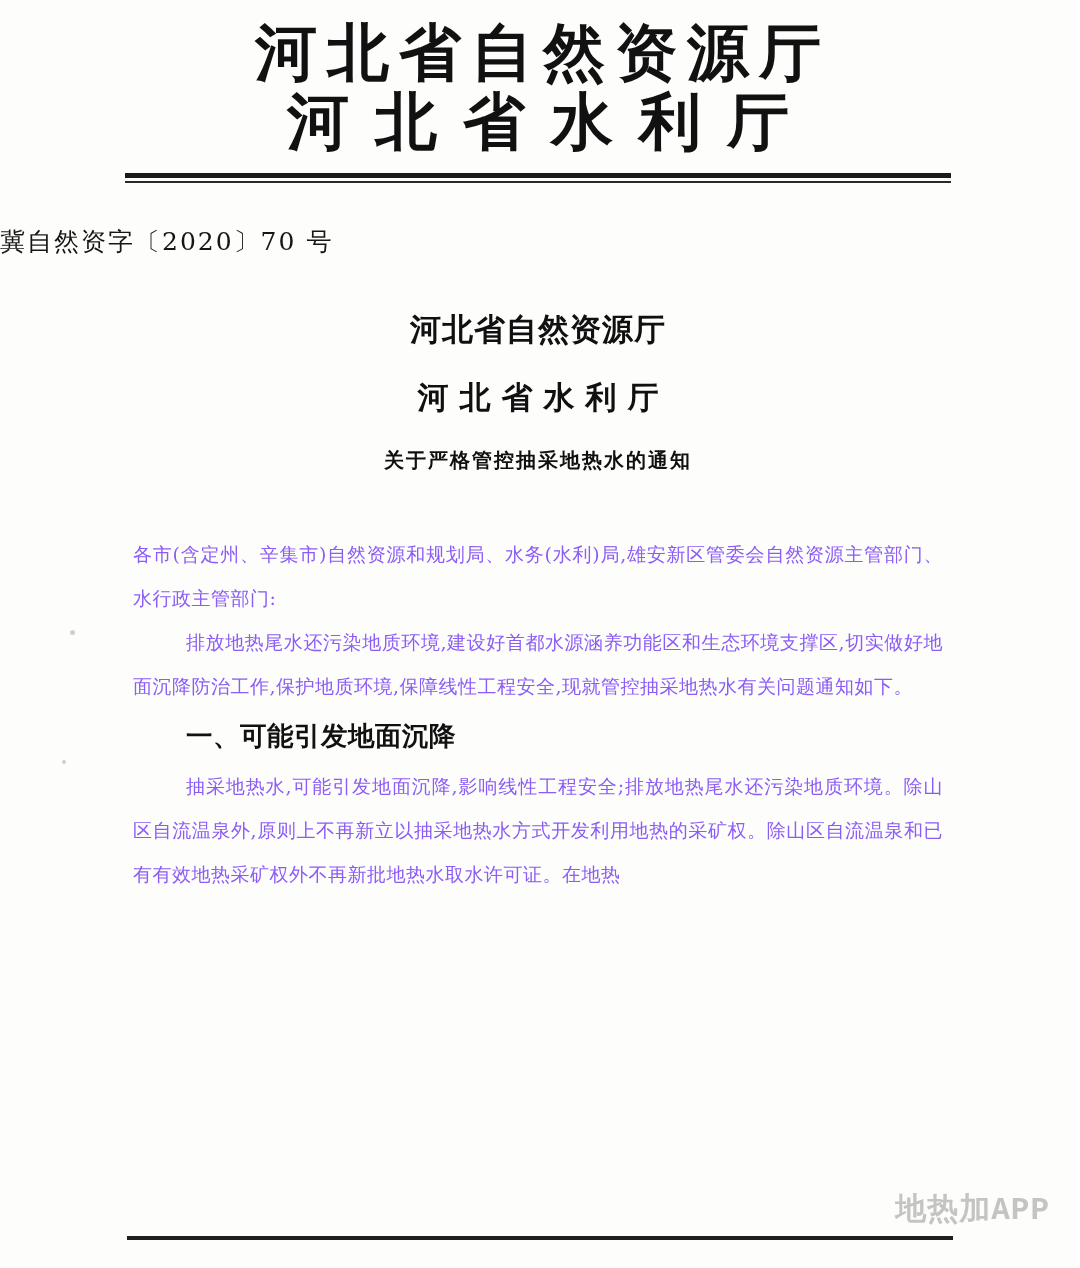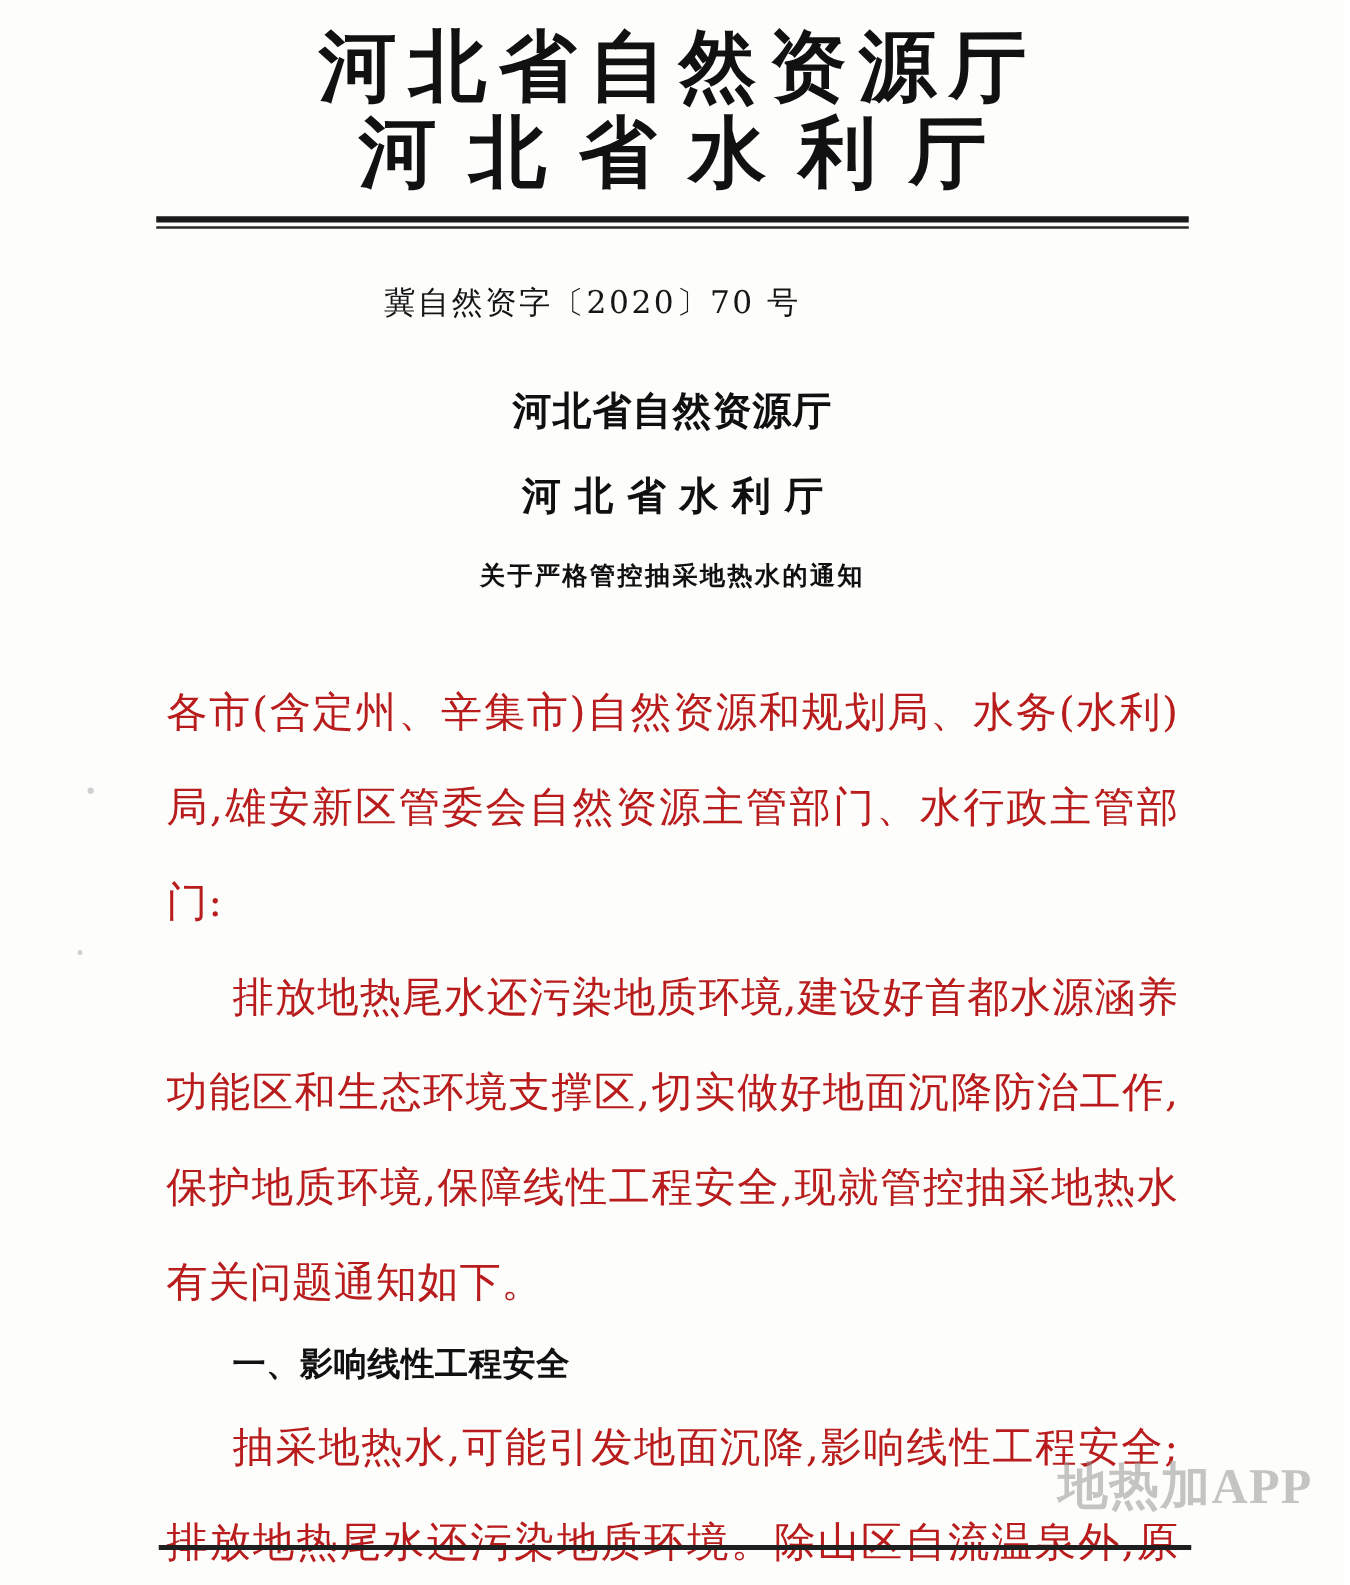--- a/index.html
+++ b/index.html
@@ -50,21 +50,21 @@
     background: #1a1a1a;
   }
   .rule-thin {
     height: 2px;
     background: #2a2a2a;
     margin-top: 3px;
   }
   
   .docnum {
     margin: 42px 0 0 0;
-    text-align: center;
+    text-align: left;
     padding-right: 128px;
     font-size: 25px;
     letter-spacing: 2px;
     color: #161616;
     font-family: "DejaVu Serif", "Liberation Serif", serif;
   }
   
   .title-block {
     margin-top: 56px;
     text-align: center;
@@ -85,24 +85,24 @@
     font-size: 20px;
     letter-spacing: 2px;
     margin-bottom: 0;
   }
   
   .body {
     margin: 62px auto 0 auto;
     width: 810px;
   }
   .para {
-    font-size: 33px;
-    line-height: 76px;
+    font-size: 19px;
+    line-height: 44px;
     letter-spacing: 0.5px;
-    color: #b91c1c;
+    color: #8b5cf6;
     text-align: justify;
     text-justify: inter-ideograph;
     margin: 0 0 0 0;
   }
   .para.indent {
     text-indent: 53px;
   }
   .heading {
     font-size: 26.5px;
     line-height: 56px;
@@ -120,24 +120,24 @@
     width: 826px;
   }
   .bottom-rule {
     height: 4px;
     background: #1f1f1f;
   }
   
   .watermark {
     position: absolute;
     right: 26px;
-    bottom: 52px;
-    font-family: Liberation Serif, serif;
+    bottom: 38px;
+    font-family: Liberation Mono, monospace;
     font-weight: 700;
-    font-size: 40px;
+    font-size: 31px;
     color: rgba(150,150,150,0.55);
     letter-spacing: 1px;
     user-select: none;
   }
   
   .speck {
     position: absolute;
     background: #cfcfcf;
     border-radius: 50%;
   }
@@ -160,21 +160,21 @@
 
   <div class="title-block">
     <div class="title-line">河北省自然资源厅</div>
     <div class="title-line spaced">河北省水利厅</div>
     <div class="title-line last">关于严格管控抽采地热水的通知</div>
   </div>
 
   <div class="body">
     <p class="para">各市(含定州、辛集市)自然资源和规划局、水务(水利)局,雄安新区管委会自然资源主管部门、水行政主管部门:</p>
     <p class="para indent">排放地热尾水还污染地质环境,建设好首都水源涵养功能区和生态环境支撑区,切实做好地面沉降防治工作,保护地质环境,保障线性工程安全,现就管控抽采地热水有关问题通知如下。</p>
-    <p class="heading">一、影响线性工程安全</p>
+    <p class="heading">一、可能引发地面沉降</p>
     <p class="para indent">抽采地热水,可能引发地面沉降,影响线性工程安全;排放地热尾水还污染地质环境。除山区自流温泉外,原则上不再新立以抽采地热水方式开发利用地热的采矿权。除山区自流温泉和已有有效地热采矿权外不再新批地热水取水许可证。在地热</p>
   </div>
 
   <div class="bottom-rule-wrap">
     <div class="bottom-rule"></div>
   </div>
 
   <div class="watermark">地热加APP</div>
 
   <div class="speck" style="left:70px; top:630px; width:5px; height:5px;"></div>

